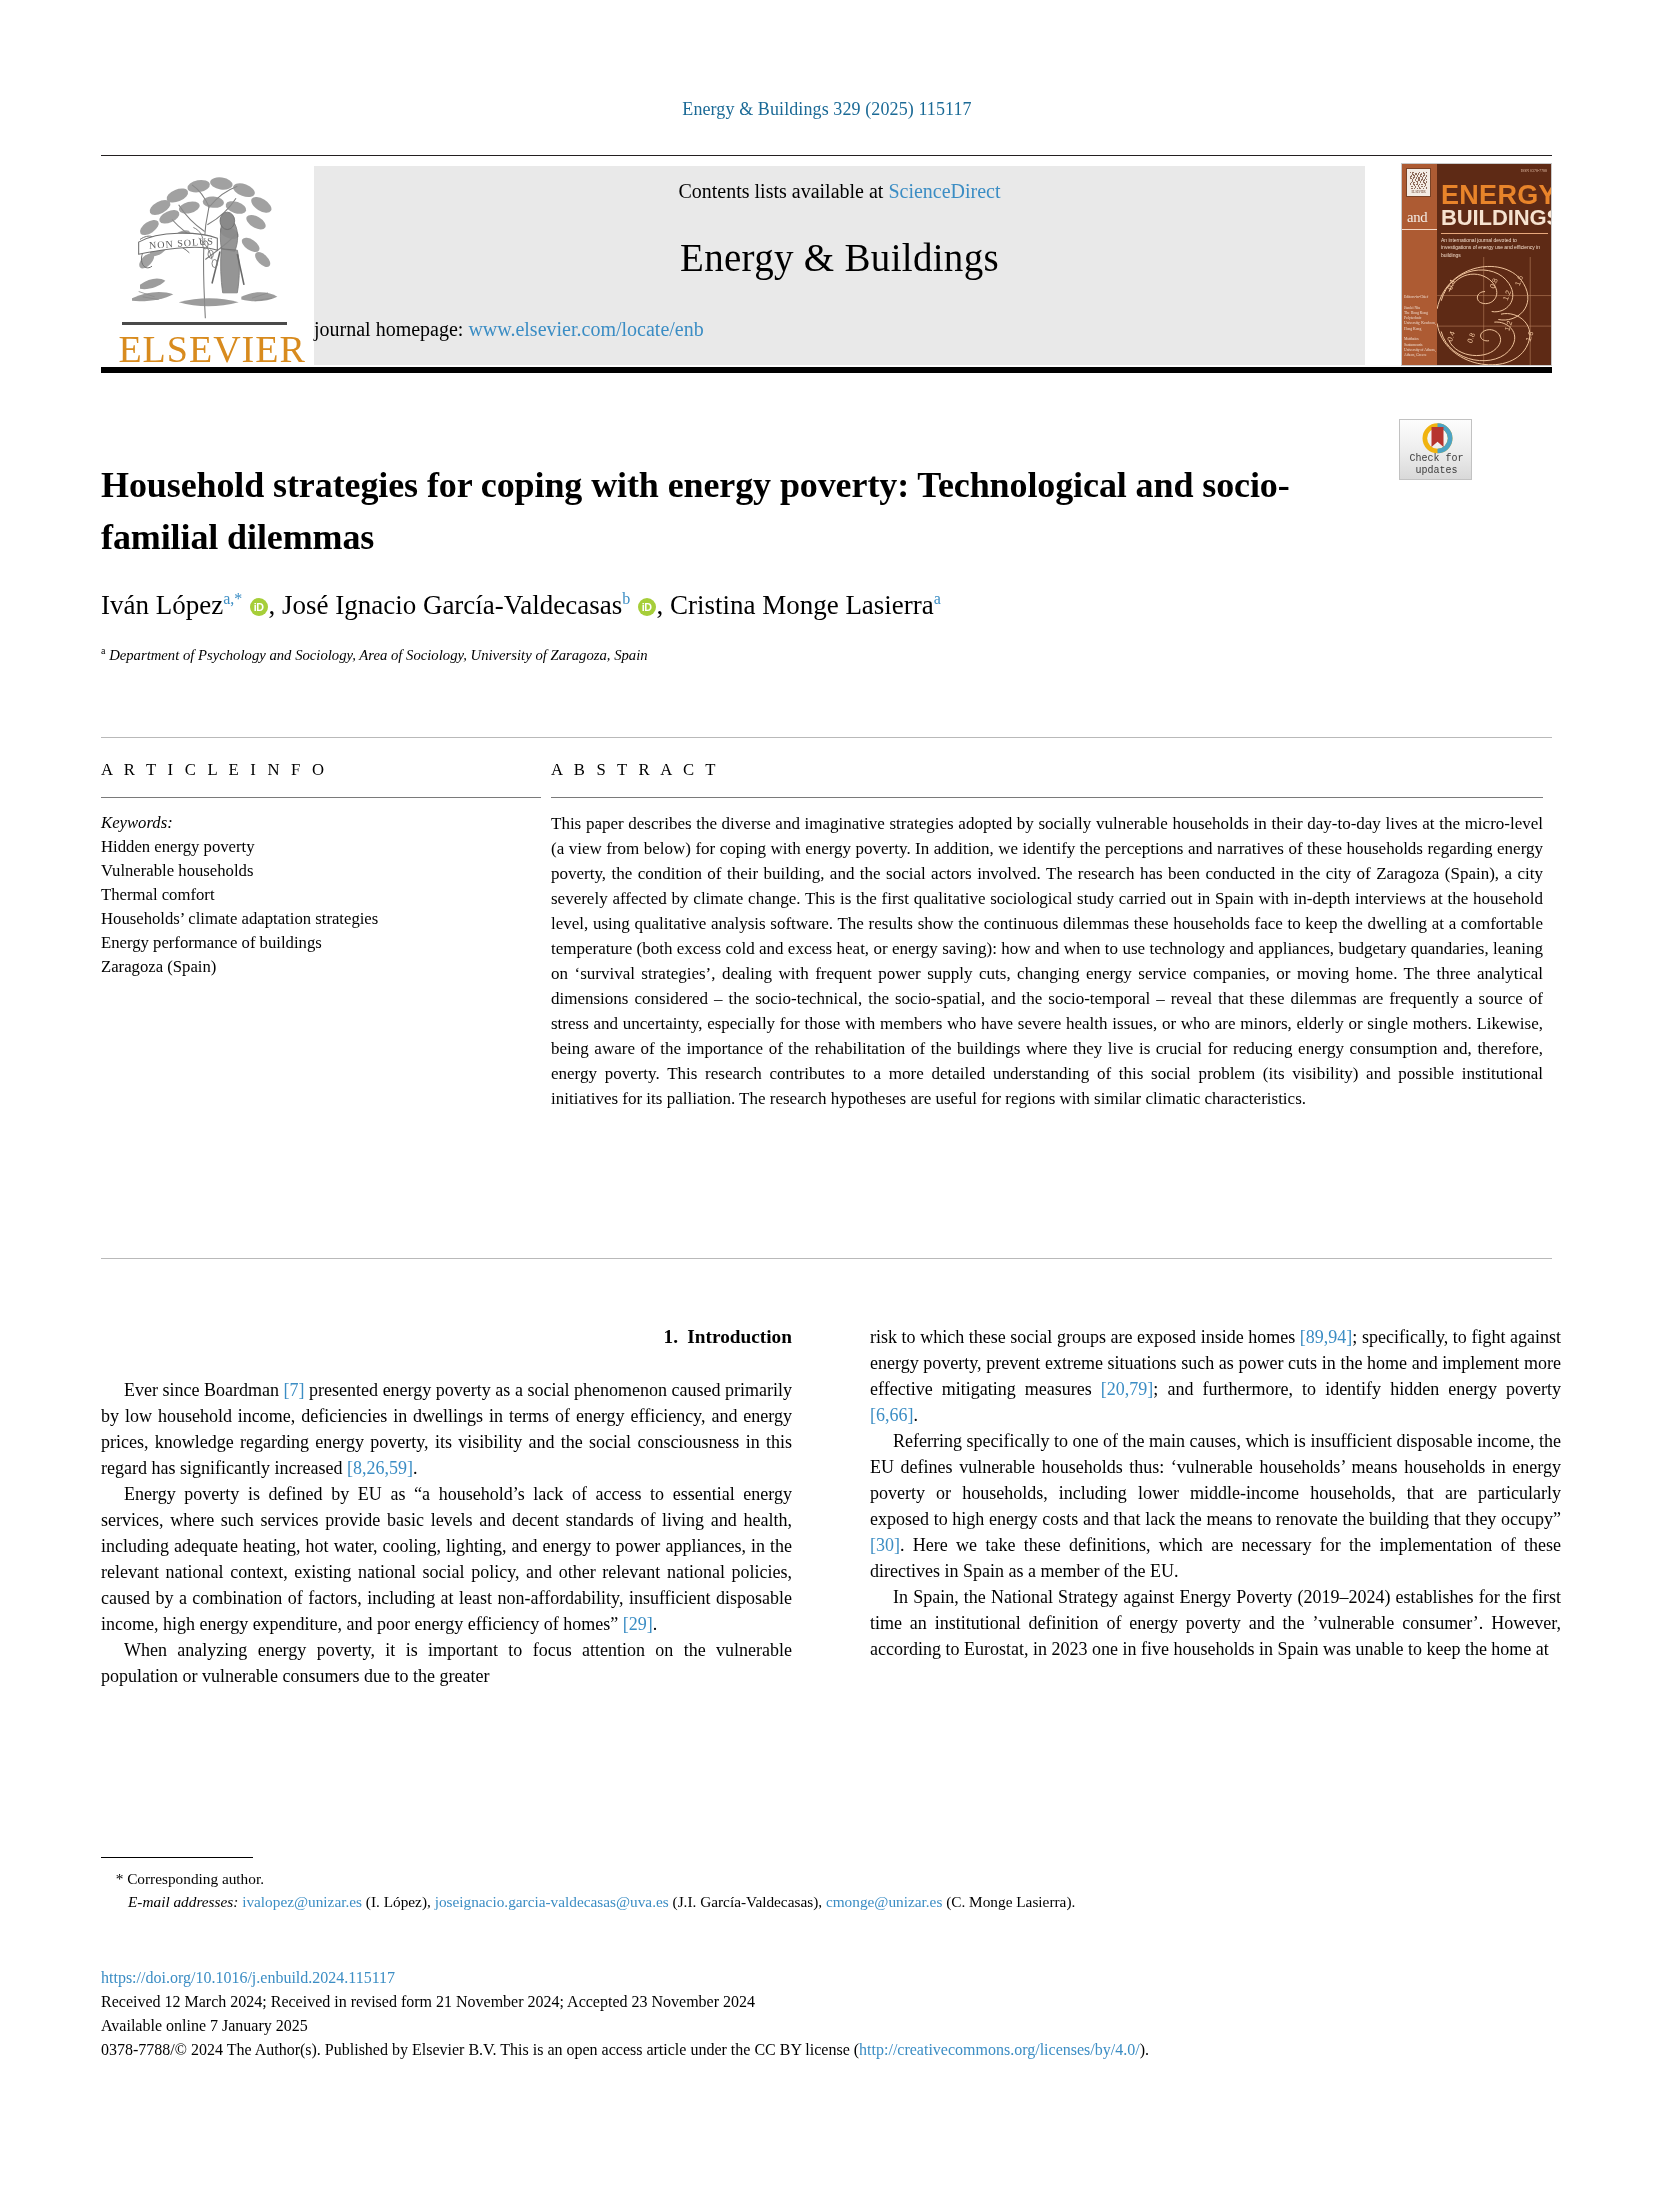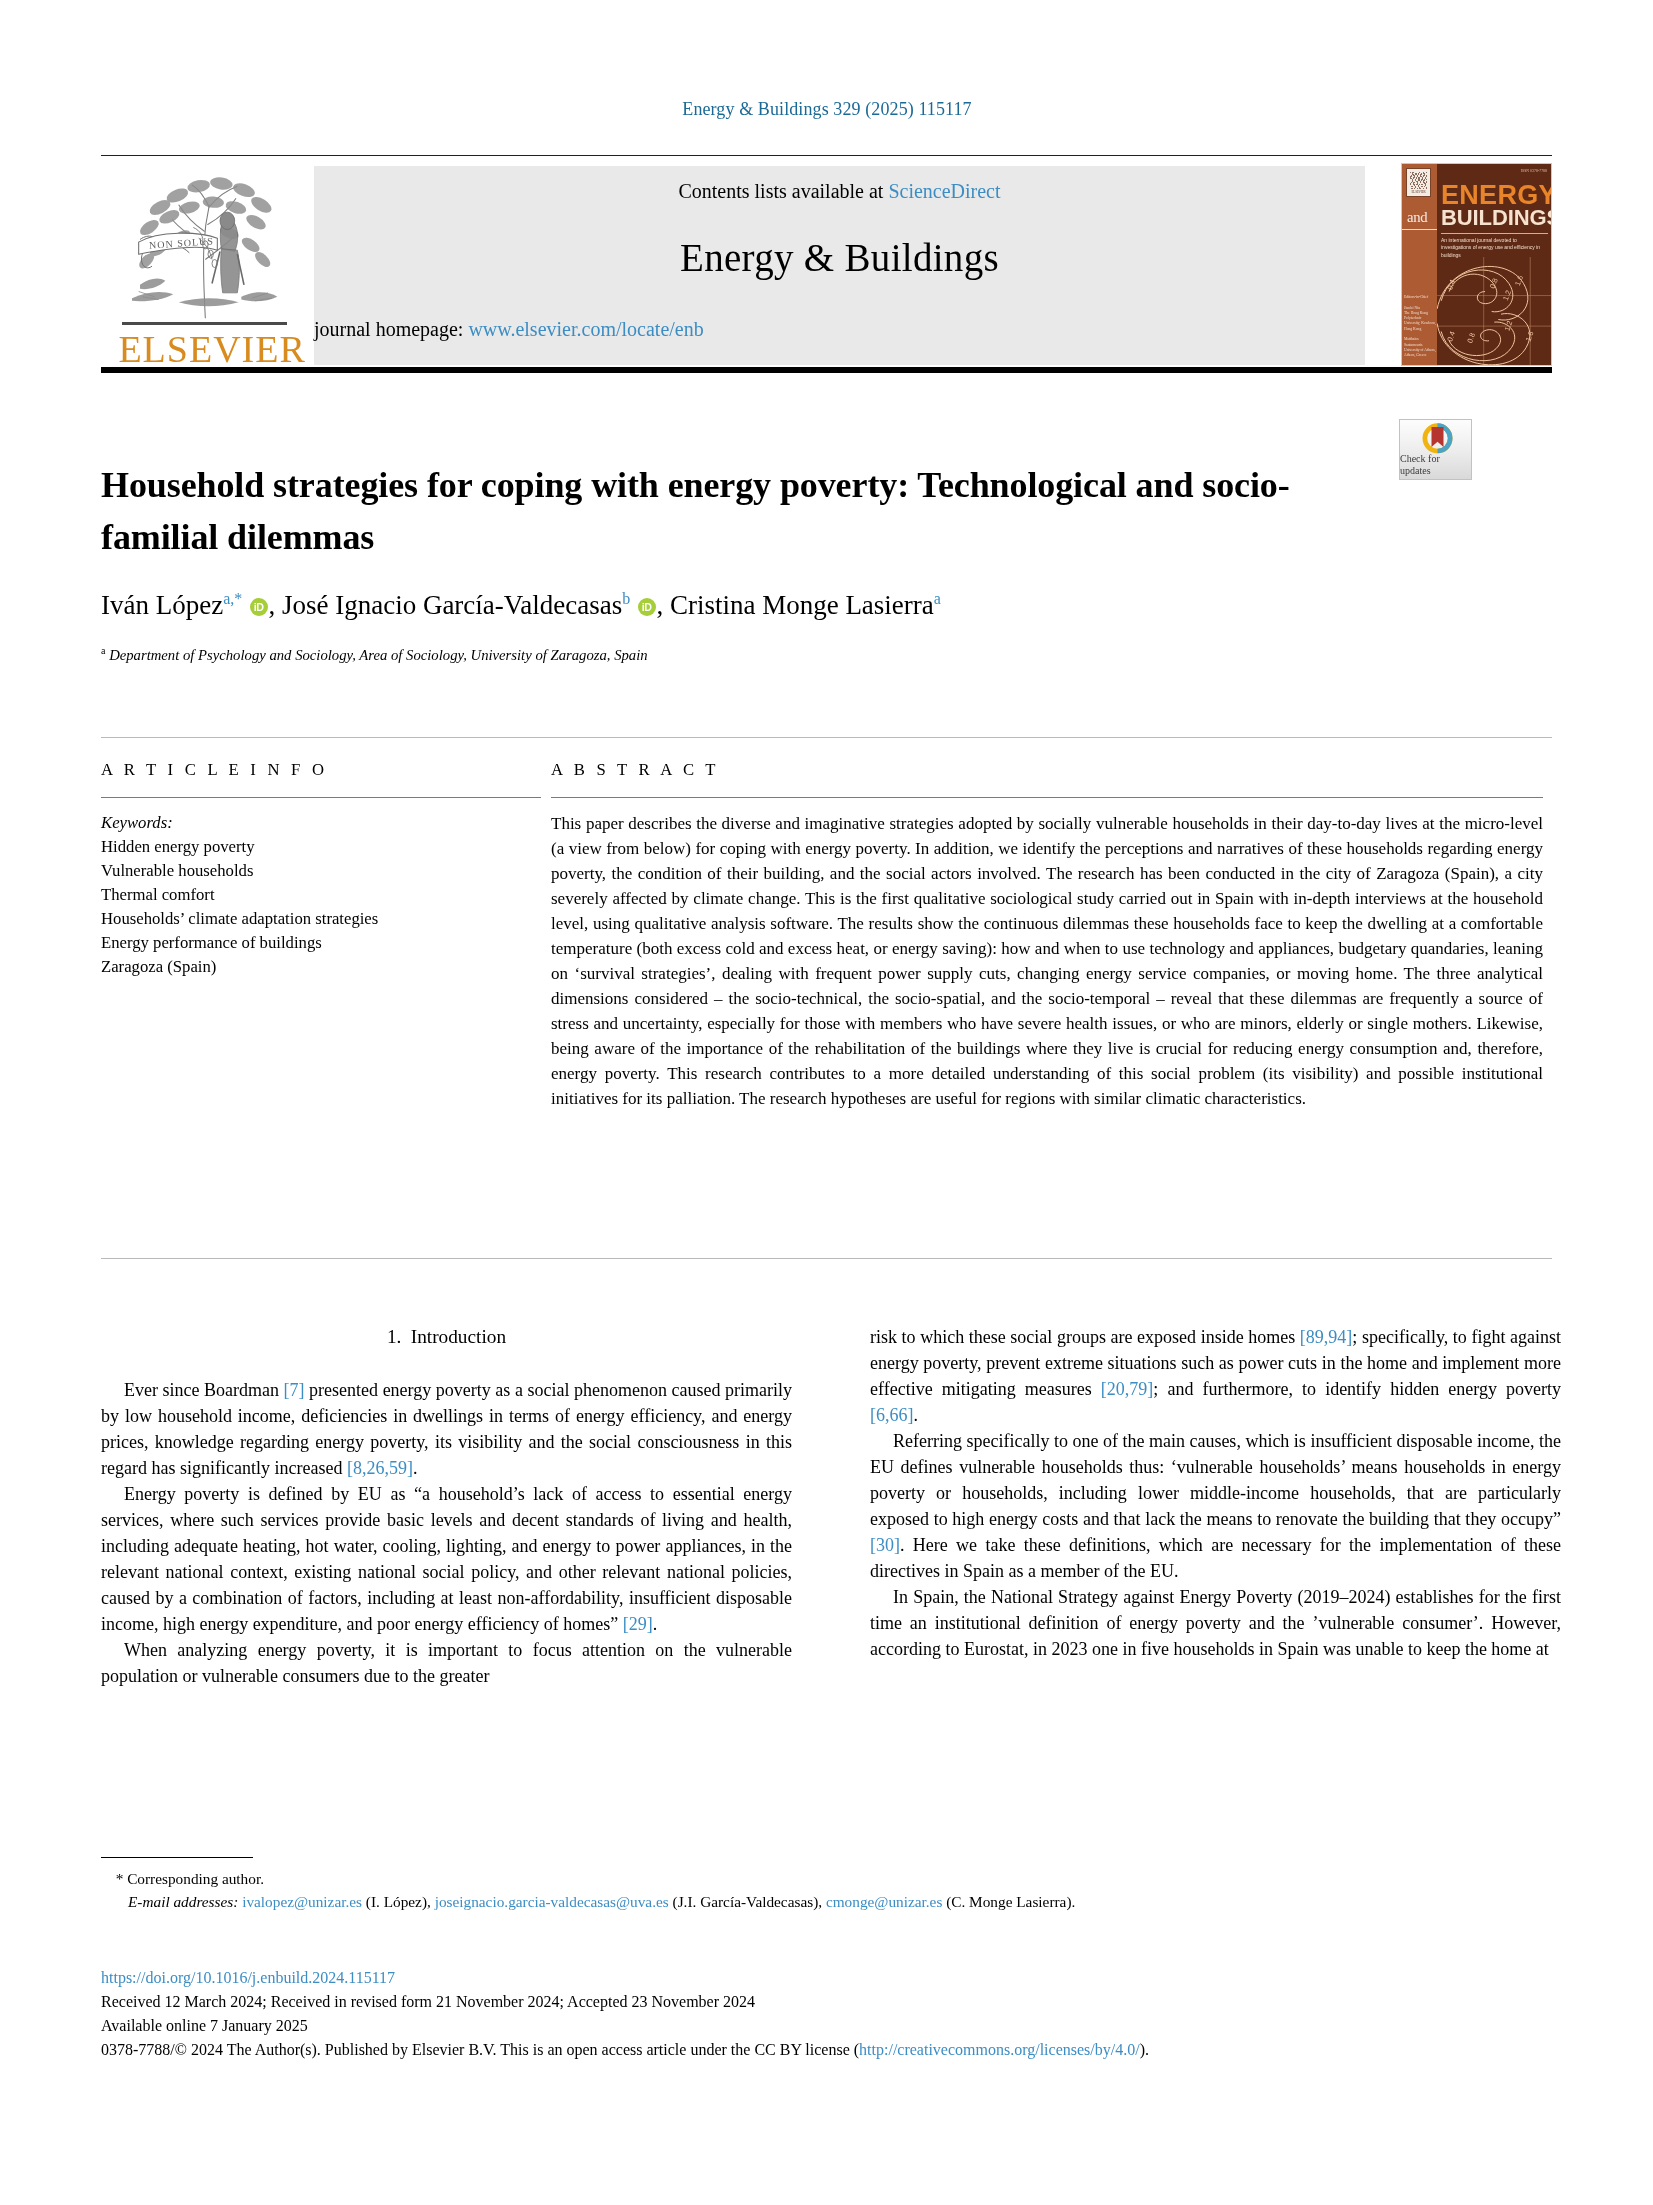--- a/index.html
+++ b/index.html
@@ -227,21 +227,22 @@
     left: 1399px; top: 419px;
     width: 73px; height: 61px;
     background: linear-gradient(180deg, #fdfdfd 0%, #ececec 55%, #d9d9d9 100%);
     border: 0.7px solid #c2c2c2;
   }
   .crossmark .ring { position: absolute; left: 20px; top: 3.3px; }
   .crossmark .cm-label {
     position: absolute;
     left: 0; top: 33px;
     width: 73px;
-    font-family: Liberation Serif, serif;
+    text-align: center;
+    font-family: Liberation Mono, monospace;
     font-size: 10px;
     line-height: 12px;
     color: #3b3b3b;
   }
 
   
   .title {
     position: absolute;
     left: 101px; top: 459px;
     width: 1267px;
@@ -335,23 +336,23 @@
     width: 691px;
     font-size: 18px;
     line-height: 26px;
     text-align: justify;
   }
   .bodycol.left  { left: 101px; }
   .bodycol.right { left: 862px; margin-left: 8px; }
   .bodycol h2 {
     font-family: "Liberation Serif", serif;
     font-size: 19.3px;
-    font-weight: normal;
+    font-weight: bold;
     margin-bottom: 27px;
-    text-align: center;
+    text-align: right;
   }
   .bodycol h2 .num { margin-right: 9.3px; }
   .bodycol p { text-indent: 23px; }
   .bodycol p.noind { text-indent: 0; }
   .cit { color: #3b8dc4; }
 
   
   .foot-rule {
     position: absolute;
     left: 101px; top: 1857px;

